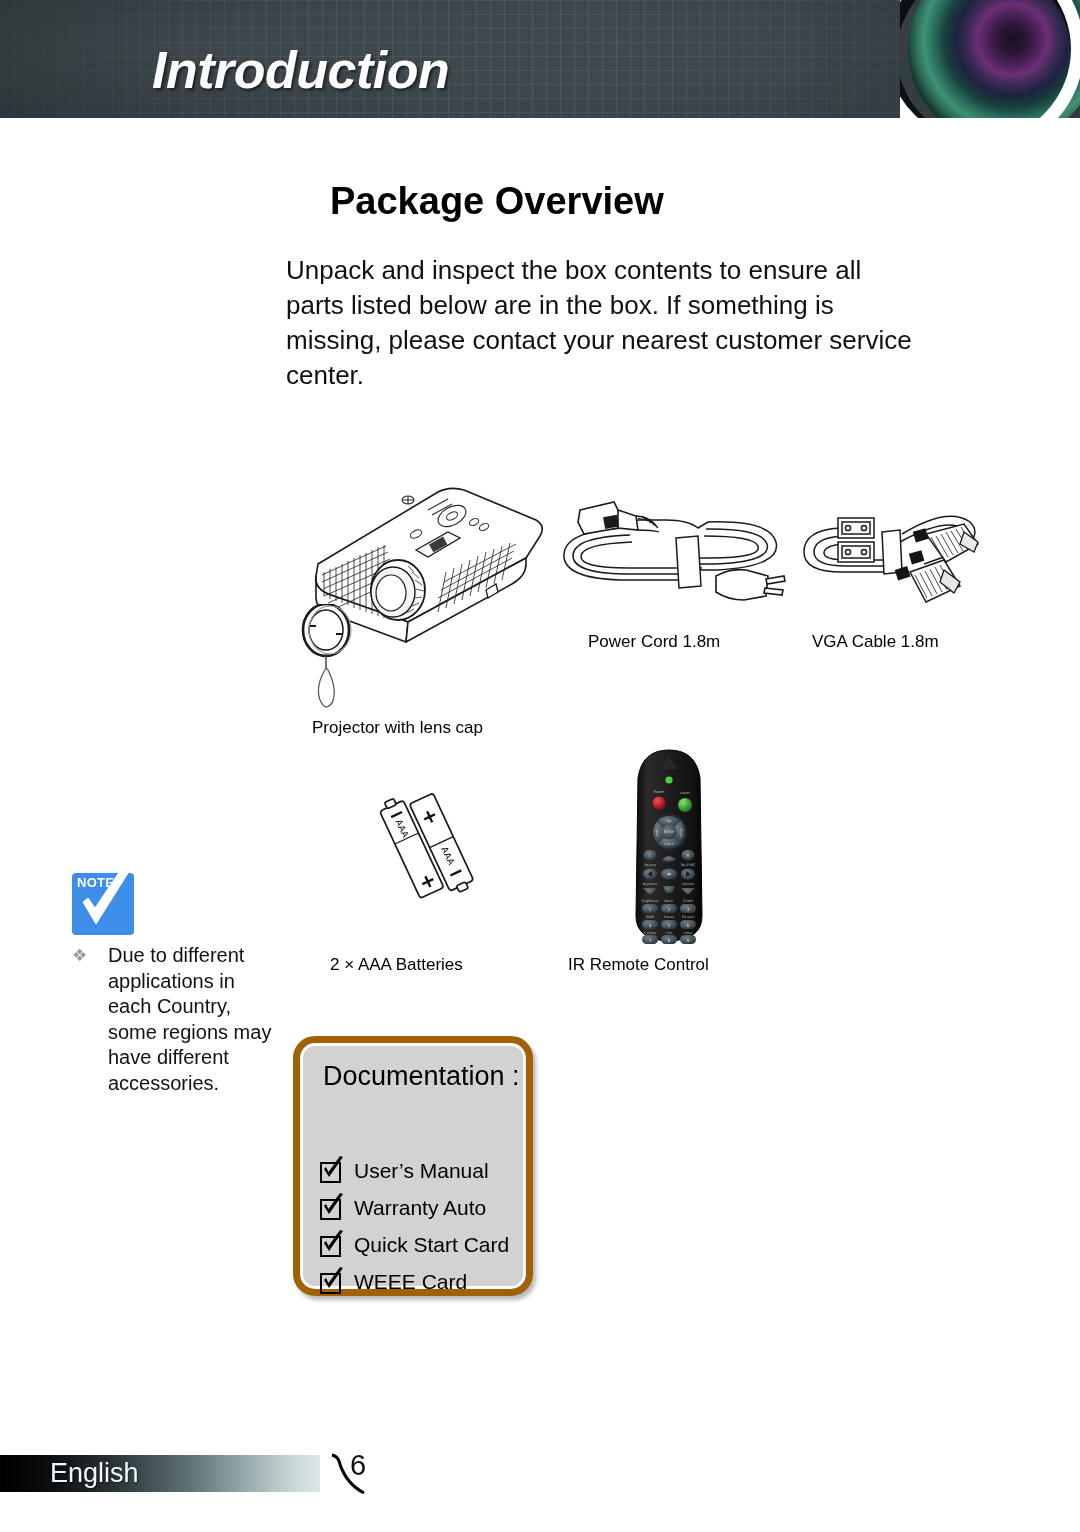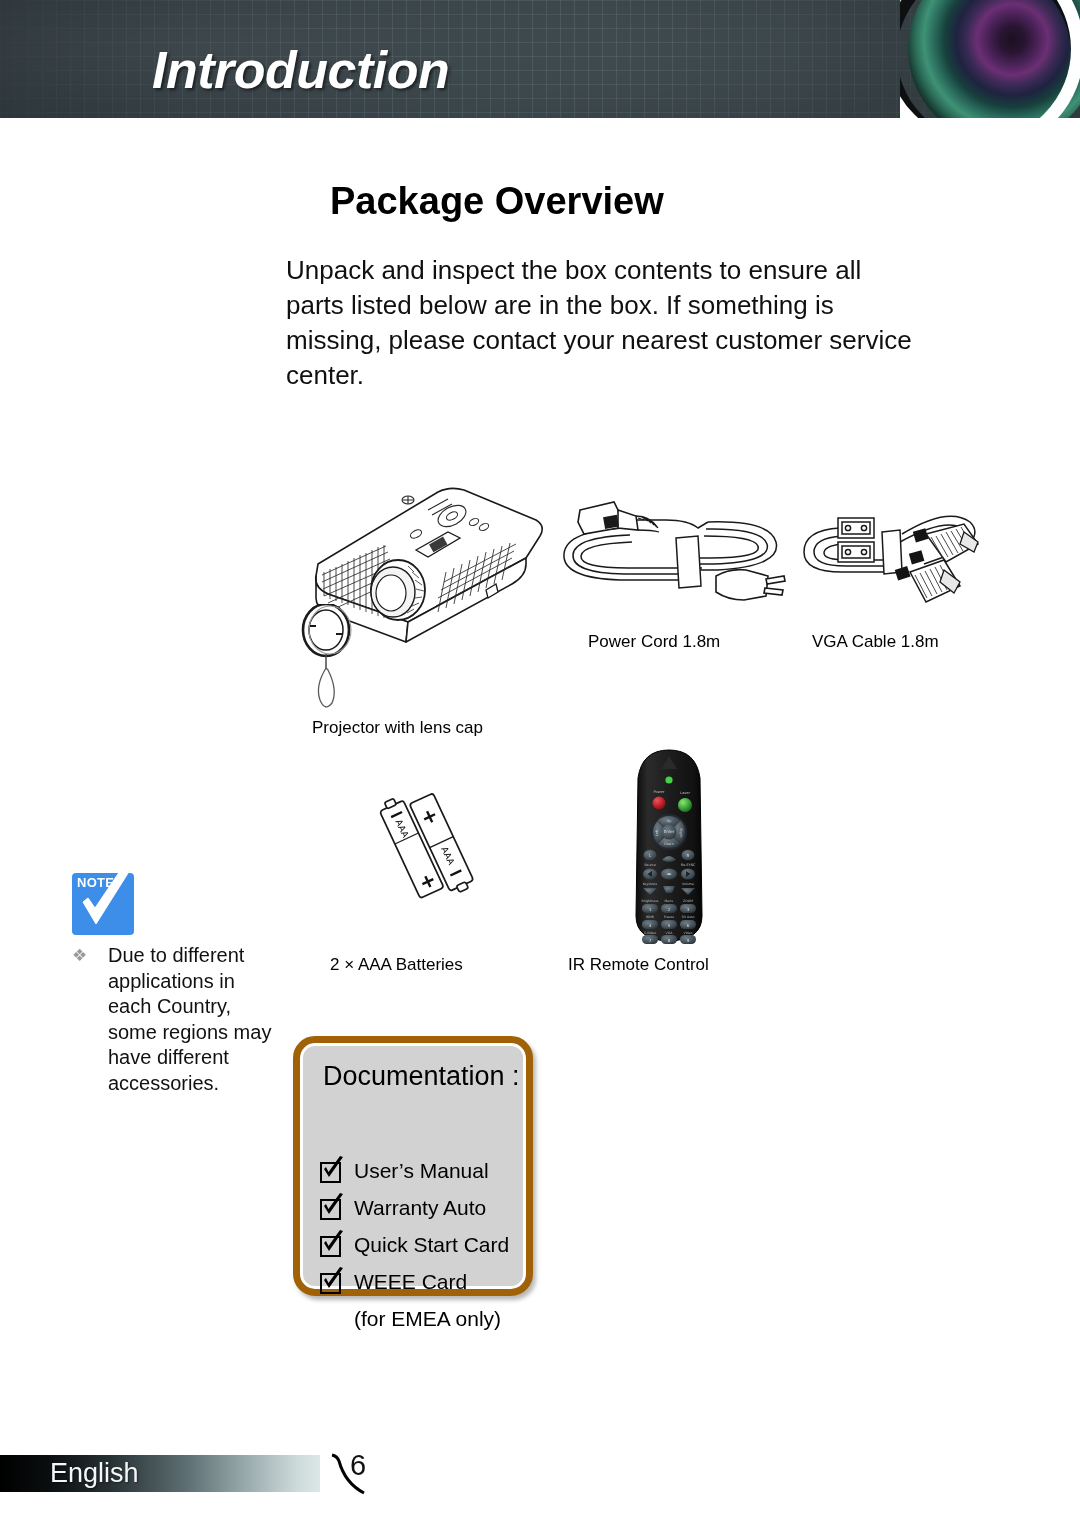--- a/index.html
+++ b/index.html
@@ -625,21 +625,20 @@
       <span class="doc-item-label">Quick Start Card</span>
     </div>
     <div class="doc-item">
       <span class="doc-check">
         <svg width="27" height="27" viewBox="0 0 27 27">
             <path d="M5 13 L10 21 L24 1 L21 0 L9.5 16 L7 11 Z" fill="#000"></path>
           </svg>
       </span>
       <span class="doc-item-label">WEEE Card</span>
     </div>
-    <div class="doc-sub">(for EMEA only)</div>
   </div>
 </div>
 
 <div class="footer-bar"></div>
 <svg class="footer-curve" viewBox="0 0 60 52">
   <path d="M0 7 L12 7 Q16 7 18 12 Q24 34 42 44 L0 44 Z" fill="#ffffff"></path>
   <path d="M12 7 Q17 8 19 13 Q25 35 44 45" fill="none" stroke="#000000" stroke-width="3"></path>
 </svg>
 <div class="footer-lang">English</div>
 <div class="footer-page">6</div>

